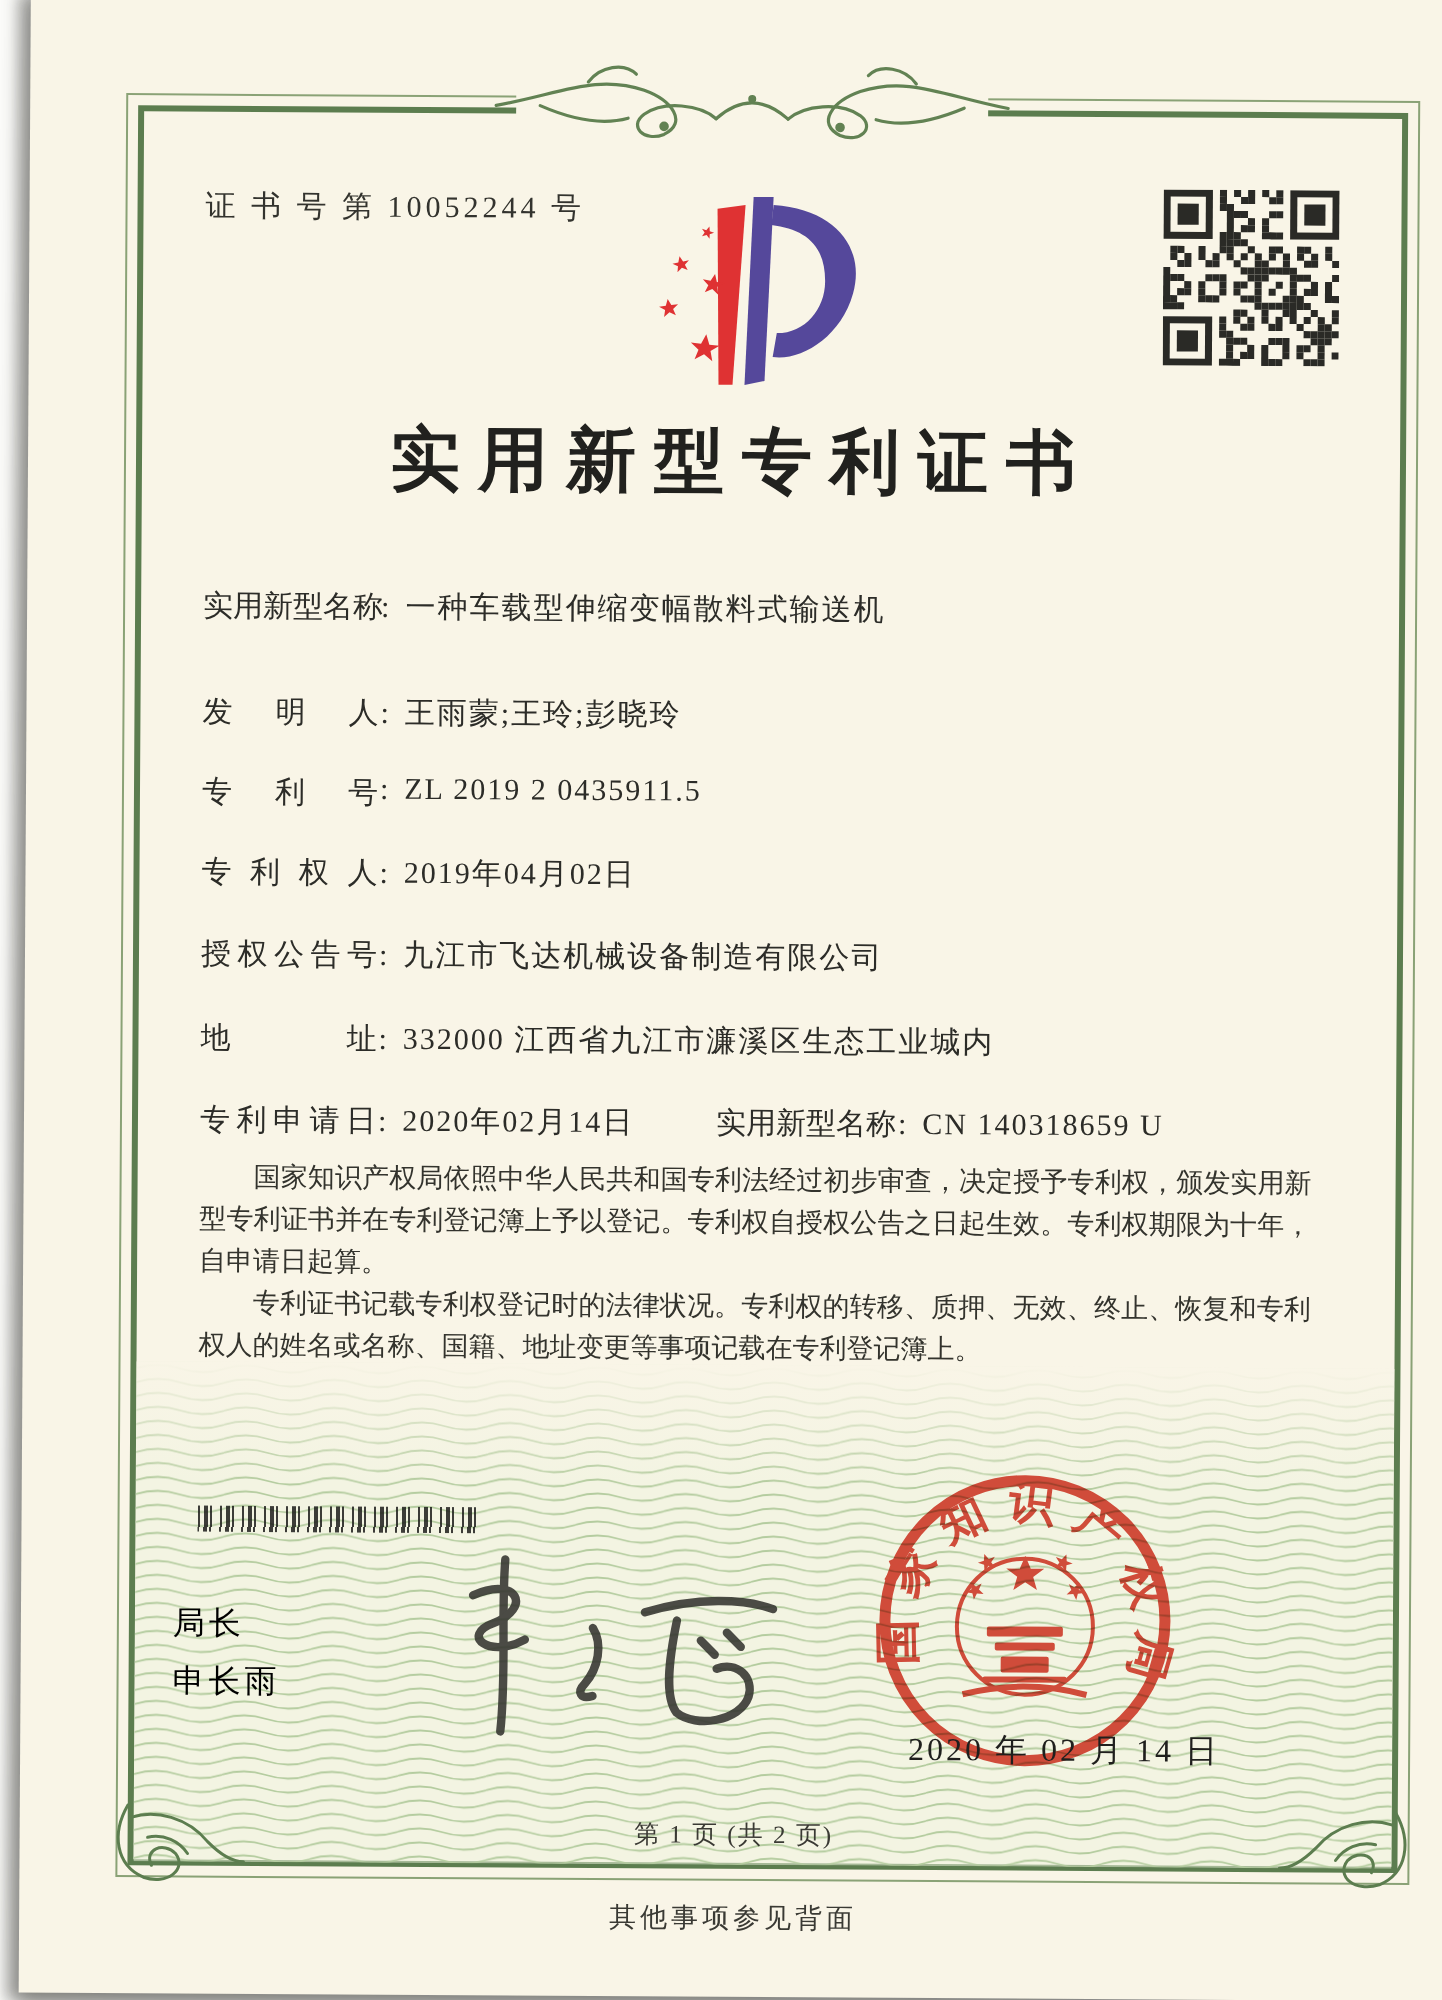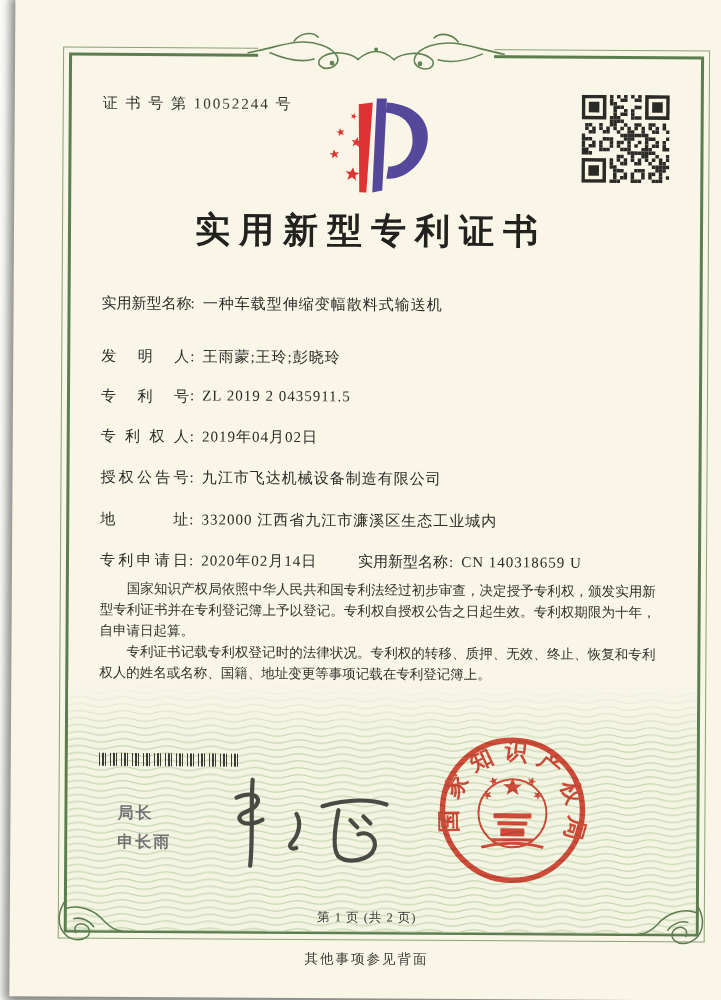--- a/index.html
+++ b/index.html
@@ -21,21 +21,21 @@
   .flabel{display:inline-block;width:88px;text-align:justify;text-align-last:justify;vertical-align:top;}
   .colon{margin:0 8px 0 1px;}
   .fvalue{letter-spacing:1px;}
   .pair2{position:absolute;left:258px;top:0;white-space:nowrap;}
   #paragraphs{left:88px;top:585px;width:556px;font-size:13.5px;line-height:21px;
     color:#33332d;text-align:justify;}
   #paragraphs p{margin:0;text-indent:2em;}
   #barcode{left:88px;top:760px;width:142px;height:13px;opacity:.85;
     background:repeating-linear-gradient(90deg,#1c1c1a 0 1px,rgba(0,0,0,0) 1px 3px,
       #1c1c1a 3px 5px,rgba(0,0,0,0) 5px 6px,#1c1c1a 6px 7px,rgba(0,0,0,0) 7px 11px);}
-  #signer{left:107px;top:812px;font-size:16px;color:#737373;line-height:1;font-weight:bold;}
+  #signer{left:76px;top:812px;font-size:16px;color:#000000;line-height:1;}
   #signer div{margin-bottom:13px;letter-spacing:2px;}
   #seal-date{left:444px;top:870px;font-size:16px;letter-spacing:1.5px;color:#1f1f1d;}
   #page-num{left:0;top:915px;width:100%;text-align:center;font-size:12.5px;
     letter-spacing:1px;color:#3a3a34;}
   #back-note{left:0;top:956px;width:100%;text-align:center;font-size:13.5px;
     letter-spacing:2px;color:#3a3a34;}
   svg{display:block;}
 </style>
 </head>
 <body>
@@ -401,17 +401,18 @@
       <use href="#st2" transform="translate(100,60) scale(0.45) rotate(30)"></use>
       <rect x="56" y="78" width="38" height="5" rx="1"></rect>
       <rect x="60" y="86" width="30" height="4" rx="1"></rect>
       <rect x="63" y="93" width="24" height="8" rx="1"></rect>
       <rect x="54" y="103" width="42" height="3" rx="1"></rect>
       <path d="M44 112 Q 75 104 106 112" fill="none" stroke="#d73c2c" stroke-width="3"></path>
       <circle cx="75" cy="78" r="34" fill="none" stroke="#d73c2c" stroke-width="2"></circle>
     </g>
   </svg>
 
+  <div class="abs" id="seal-date">2020 年 02 月 14 日</div>
 
   <div class="abs" id="page-num">第 1 页 (共 2 页)</div>
   <div class="abs" id="back-note">其他事项参见背面</div>
 
 </div>
 
 </body></html>

